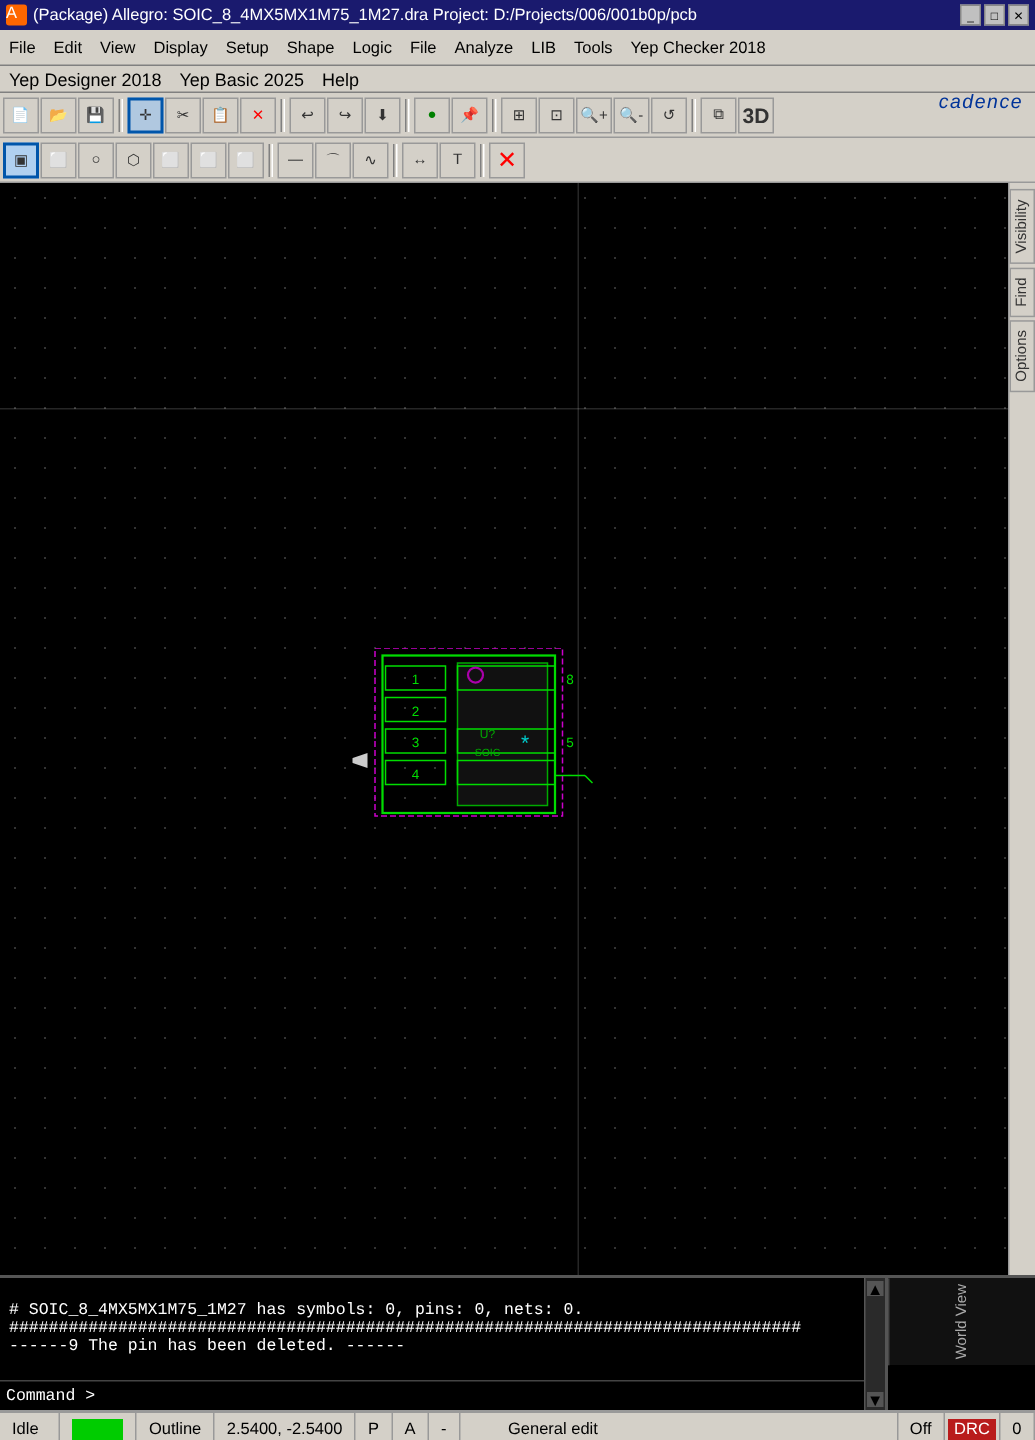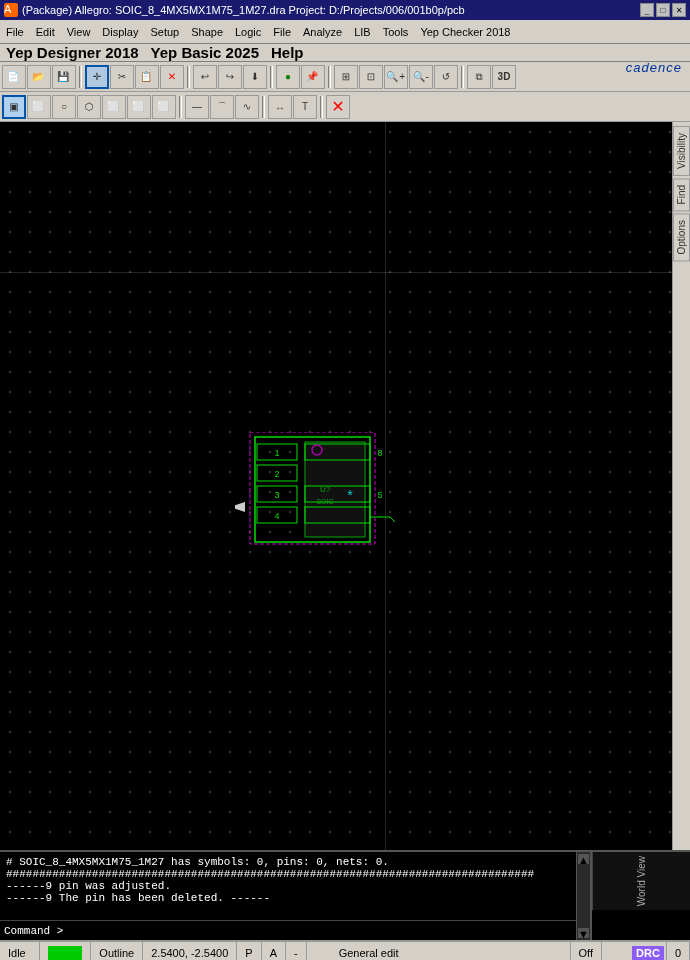--- a/index.html
+++ b/index.html
@@ -11,21 +11,21 @@
     #title-bar .title-icon { width: 14px; height: 14px; background: #ff6600; border-radius: 2px; display: inline-block; }
     #title-bar .window-controls { display: flex; gap: 2px; }
     #title-bar .win-btn { width: 14px; height: 14px; border: 1px solid #888; background: #c0c0c0; color: black; font-size: 8px; display: flex; align-items: center; justify-content: center; cursor: pointer; }
     
     
     #menu-bar { background: #d4d0c8; height: 24px; display: flex; align-items: center; border-bottom: 1px solid #808080; }
     .menu-item { padding: 2px 6px; color: black; cursor: pointer; font-size: 11px; white-space: nowrap; }
     
     
     #sub-menu-bar { background: #d4d0c8; height: 18px; display: flex; align-items: center; border-bottom: 1px solid #808080; }
-    .sub-menu-item { padding: 1px 6px; color: black; cursor: pointer; font-size: 15px; font-weight: bold; }
+    .sub-menu-item { padding: 1px 6px; color: black; cursor: pointer; font-size: 12px; }
     .sub-menu-brand { margin-left: auto; padding-right: 8px; font-size: 13px; font-weight: normal; color: #003399; font-style: italic; letter-spacing: 1px; margin-top: 29px; }
     
     
     .toolbar { background: #d4d0c8; height: 30px; display: flex; align-items: center; border-bottom: 1px solid #999; padding: 0 2px; gap: 1px; flex-wrap: wrap; }
     .toolbar-btn { width: 24px; height: 24px; background: #d4d0c8; border: 1px solid #999; display: flex; align-items: center; justify-content: center; cursor: pointer; font-size: 10px; color: #333; }
     .toolbar-btn.active { background: #b0c8e0; border: 2px solid #0055aa; }
     .toolbar-separator { width: 3px; height: 22px; border-left: 1px solid #808080; border-right: 1px solid #ffffff; margin: 0 2px; }
     
     
     #toolbar2 { background: #d4d0c8; height: 30px; display: flex; align-items: center; border-bottom: 1px solid #999; padding: 0 2px; }
@@ -53,32 +53,32 @@
     
     #right-sidebar { width: 18px; background: #d4d0c8; border-left: 1px solid #999; display: flex; flex-direction: column; align-items: center; gap: 2px; padding: 4px 0; }
     .sidebar-tab { writing-mode: vertical-rl; text-orientation: mixed; transform: rotate(180deg); padding: 6px 2px; background: #d4d0c8; border: 1px solid #999; cursor: pointer; font-size: 10px; color: #333; white-space: nowrap; }
     
     
     #pcb-component { position: absolute; top: 310px; left: 235px; }
     
     
     #console-area { height: 90px; background: #000000; border-top: 2px solid #555; display: flex; }
     #console-main { flex: 1; position: relative; overflow: hidden; }
-    #console-text { color: #ffffff; font-family: 'Courier New', monospace; font-size: 11px; padding: 4px 6px; height: calc(90px - 24px); overflow-y: auto; }
+    #console-text { color: #ffffff; font-family: 'Courier New', monospace; font-size: 11px; padding: 16px 6px; height: calc(90px - 24px); overflow-y: auto; }
     #console-input-bar { position: absolute; bottom: 0; left: 0; right: 0; height: 20px; background: #000; border-top: 1px solid #444; display: flex; align-items: center; padding: 1px 4px; margin-top: 46px; }
     #console-input-bar input { background: #000; color: white; border: none; outline: none; font-family: 'Courier New', monospace; font-size: 11px; flex: 1; }
     #console-scrollbar { width: 14px; background: #2a2a2a; border-left: 1px solid #555; display: flex; flex-direction: column; }
     #console-worldview { width: 100px; background: #1a1a1a; border-left: 2px solid #555; display: flex; flex-direction: column; }
     
     
     #status-bar { height: 24px; background: #d4d0c8; border-top: 2px solid #999; display: flex; align-items: flex-start; font-size: 11px; }
     .status-seg { padding: 0 8px; border-right: 1px solid #999; height: 100%; display: flex; align-items: center; }
     .status-seg.idle { min-width: 40px; }
     .status-green-box { background: #00cc00; color: black; padding: 1px 8px; font-size: 11px; }
-    .status-drc { background: #8b5cf6; color: white; padding: 1px 4px; font-weight: bold; margin-left: 28px; }
+    .status-drc { background: #b91c1c; color: white; padding: 1px 4px; font-weight: normal; }
   </style>
 </head>
 <body>
 
 <div id="title-bar">
   <div class="title-text">
     <span class="title-icon">A</span>
     <span>(Package) Allegro: SOIC_8_4MX5MX1M75_1M27.dra  Project: D:/Projects/006/001b0p/pcb</span>
   </div>
   <div class="window-controls">
@@ -127,21 +127,21 @@
   <button class="toolbar-btn" style="color:green;">●</button>
   <button class="toolbar-btn">📌</button>
   <div class="toolbar-separator"></div>
   <button class="toolbar-btn">⊞</button>
   <button class="toolbar-btn">⊡</button>
   <button class="toolbar-btn">🔍+</button>
   <button class="toolbar-btn">🔍-</button>
   <button class="toolbar-btn">↺</button>
   <div class="toolbar-separator"></div>
   <button class="toolbar-btn">⧉</button>
-  <button class="toolbar-btn" style="font-size:10px;font-weight:bold;">3D</button>
+  <button class="toolbar-btn" style="font-size:14px;font-weight:bold;">3D</button>
 </div>
 
 <div id="toolbar2" class="toolbar">
   <button class="toolbar-btn active" style="border: 2px solid #0055aa; background:#b0d0f0;">▣</button>
   <button class="toolbar-btn">⬜</button>
   <button class="toolbar-btn">○</button>
   <button class="toolbar-btn">⬡</button>
   <button class="toolbar-btn">⬜</button>
   <button class="toolbar-btn">⬜</button>
   <button class="toolbar-btn">⬜</button>
@@ -206,21 +206,20 @@
     <div class="sidebar-tab">Find</div>
     <div class="sidebar-tab">Options</div>
   </div>
 </div>
 
 <div id="console-area">
   <div id="console-main">
     <div id="console-text">
       <div># SOIC_8_4MX5MX1M75_1M27 has symbols: 0, pins: 0, nets: 0.</div>
       <div>################################################################################</div>
-      <div>------9 pin was adjusted.</div>
       <div>------9 The pin has been deleted. ------</div>
     </div>
     <div id="console-input-bar">
       <span style="color:white; font-family: 'Courier New', monospace; font-size:11px; margin-right:4px;">Command &gt;</span>
       <input type="text" style="background: rgb(0, 0, 0); color: white; border: none; outline: none; font-family: &quot;Courier New&quot;, monospace; font-size: 11px; flex: 1 1 0%;">
     </div>
   </div>
   <div id="console-scrollbar" style="width:14px; background:#2a2a2a; border-left:1px solid #555; display:flex; flex-direction:column;">
     <div style="height:10px; background:#555; margin:2px 1px; cursor:pointer;">▲</div>
     <div style="flex:1;"></div>

